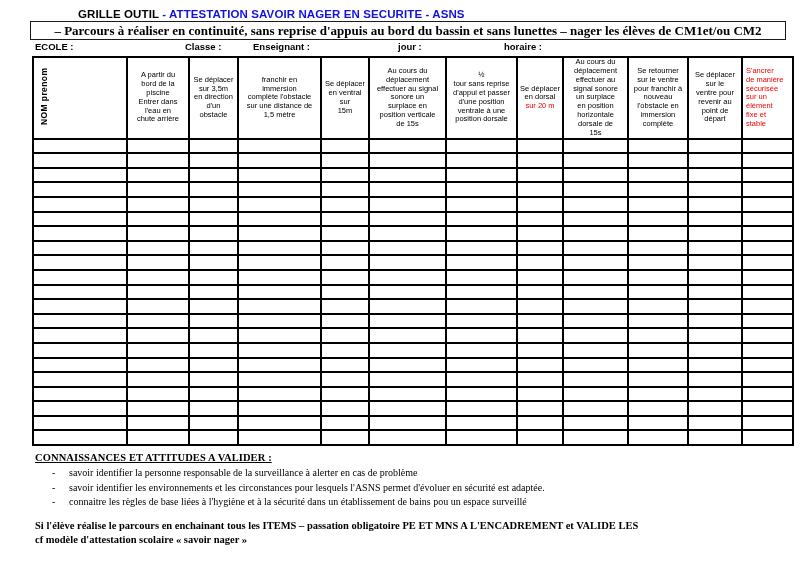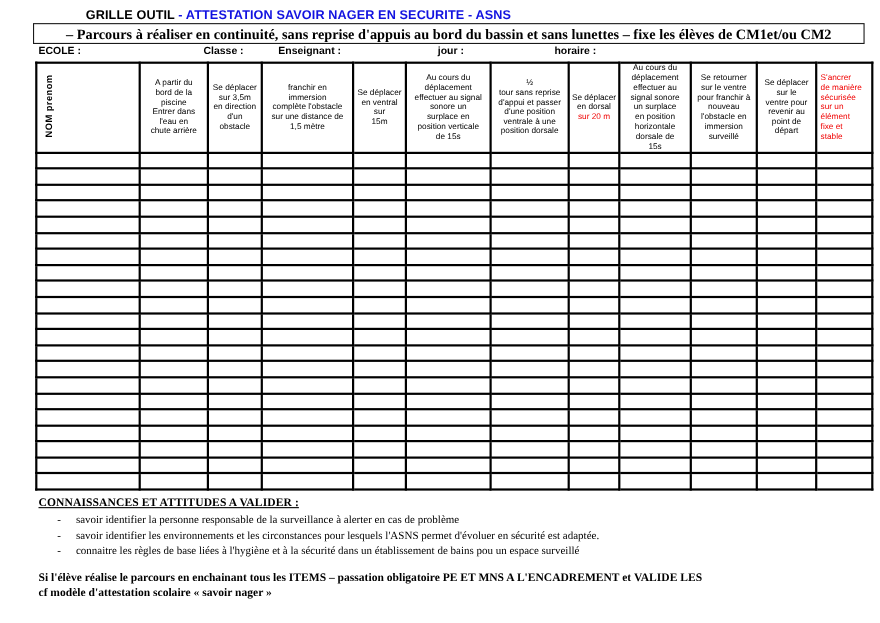--- a/index.html
+++ b/index.html
@@ -49,21 +49,21 @@
   .kn-item::before{content:"-";position:absolute;left:17px;}
   .footer{margin-top:9px;font-weight:bold;font-size:10.5px;line-height:14.6px;}
 </style>
 </head>
 <body>
 
 <div class="title">
   <span>GRILLE OUTIL </span><span class="blue">- ATTESTATION SAVOIR NAGER EN SECURITE - ASNS</span>
 </div>
 
-<div class="subtitle-box">– Parcours à réaliser en continuité, sans reprise d'appuis au bord du bassin et sans lunettes – fixe les élèves de CM1et/ou CM2</div>
+<div class="subtitle-box">– Parcours à réaliser en continuité, sans reprise d'appuis au bord du bassin et sans lunettes – nager les élèves de CM1et/ou CM2</div>
 
 <div class="info-row">
     <span style="left: 35px;">ECOLE :</span>
     <span style="left: 185px;">Classe :</span>
     <span style="left: 253px;">Enseignant :</span>
     <span style="left: 398px;">jour :</span>
     <span style="left: 480px; margin-left: 24px;">horaire :</span>
   </div>
 
 <table class="grid">
@@ -128,21 +128,21 @@
 en position
 horizontale
 dorsale de
 15s</span></th>
         <th><span>Se retourner
 sur le ventre
 pour franchir à
 nouveau
 l'obstacle en
 immersion
-surveillé</span></th>
+complète</span></th>
         <th><span>Se déplacer
 sur le
 ventre pour
 revenir au
 point de
 départ</span></th>
         <th class="red-col"><span>S'ancrer
 de manière
 sécurisée
 sur un

